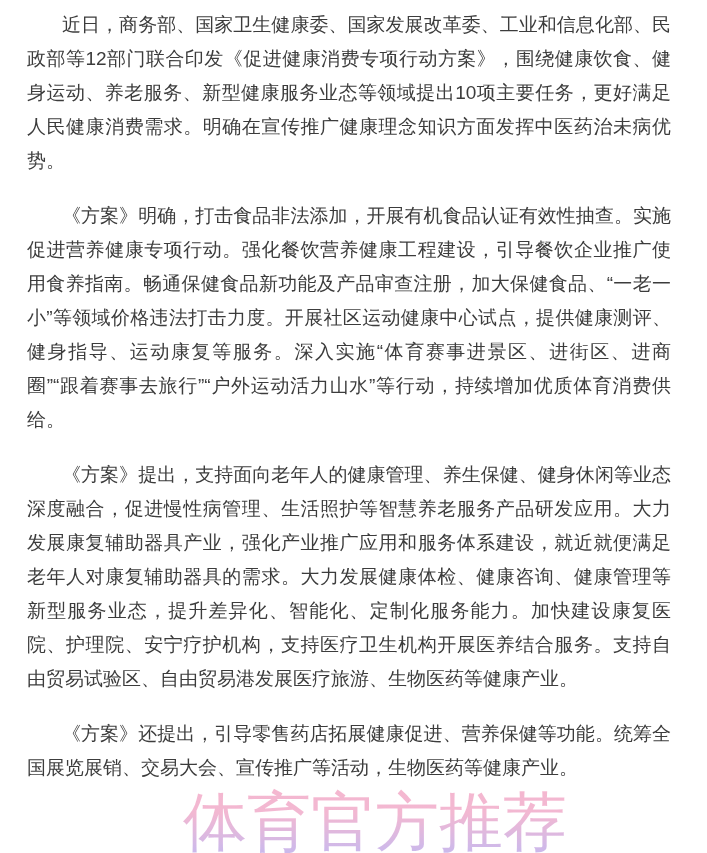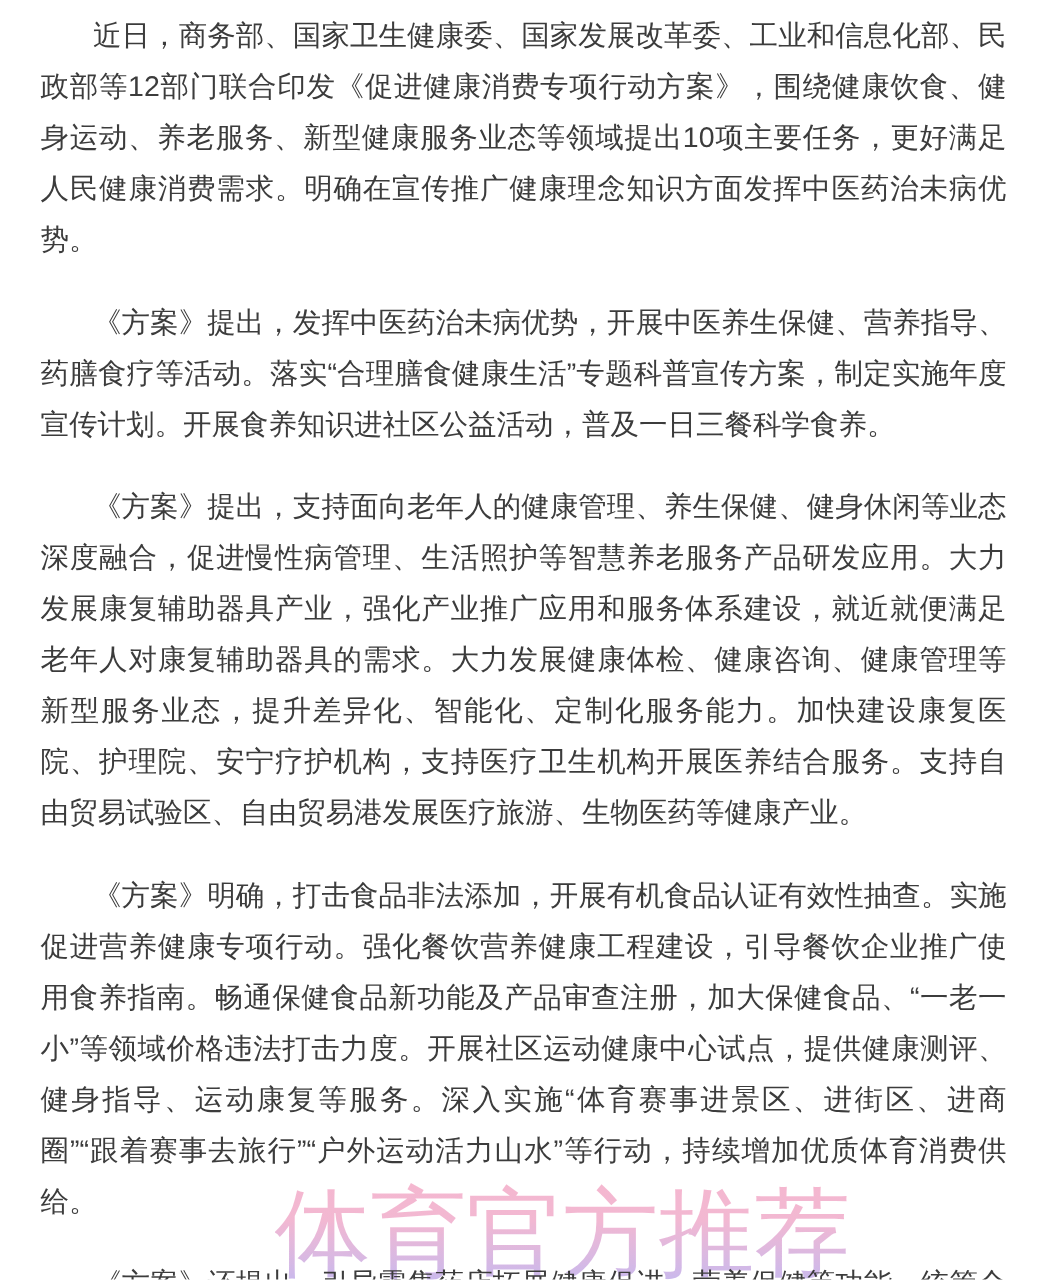--- a/index.html
+++ b/index.html
@@ -55,19 +55,18 @@
       color: transparent;
     }
   }
 </style>
 </head>
 <body>
 
 <div class="page">
   <div class="content">
     <p class="para">近日，商务部、国家卫生健康委、国家发展改革委、工业和信息化部、民政部等12部门联合印发《促进健康消费专项行动方案》，围绕健康饮食、健身运动、养老服务、新型健康服务业态等领域提出10项主要任务，更好满足人民健康消费需求。明确在宣传推广健康理念知识方面发挥中医药治未病优势。</p>
-    <p class="para">《方案》提出，发挥中医药治未病优势，开展中医养生保健、营养指导、药膳食疗等活动。落实“合理膳食健康生活”专题科普宣传方案，制定实施年度宣传计划。开展食养知识进社区公益活动，普及一日三餐科学食养。</p>
+    <p class="para">《方案》明确，打击食品非法添加，开展有机食品认证有效性抽查。实施促进营养健康专项行动。强化餐饮营养健康工程建设，引导餐饮企业推广使用食养指南。畅通保健食品新功能及产品审查注册，加大保健食品、“一老一小”等领域价格违法打击力度。开展社区运动健康中心试点，提供健康测评、健身指导、运动康复等服务。深入实施“体育赛事进景区、进街区、进商圈”“跟着赛事去旅行”“户外运动活力山水”等行动，持续增加优质体育消费供给。</p>
     <p class="para">《方案》提出，支持面向老年人的健康管理、养生保健、健身休闲等业态深度融合，促进慢性病管理、生活照护等智慧养老服务产品研发应用。大力发展康复辅助器具产业，强化产业推广应用和服务体系建设，就近就便满足老年人对康复辅助器具的需求。大力发展健康体检、健康咨询、健康管理等新型服务业态，提升差异化、智能化、定制化服务能力。加快建设康复医院、护理院、安宁疗护机构，支持医疗卫生机构开展医养结合服务。支持自由贸易试验区、自由贸易港发展医疗旅游、生物医药等健康产业。</p>
-    <p class="para">《方案》明确，打击食品非法添加，开展有机食品认证有效性抽查。实施促进营养健康专项行动。强化餐饮营养健康工程建设，引导餐饮企业推广使用食养指南。畅通保健食品新功能及产品审查注册，加大保健食品、“一老一小”等领域价格违法打击力度。开展社区运动健康中心试点，提供健康测评、健身指导、运动康复等服务。深入实施“体育赛事进景区、进街区、进商圈”“跟着赛事去旅行”“户外运动活力山水”等行动，持续增加优质体育消费供给。</p>
     <p class="para">《方案》还提出，引导零售药店拓展健康促进、营养保健等功能。统筹全国展览展销、交易大会、宣传推广等活动，生物医药等健康产业。</p>
   </div>
   <div class="watermark">体育官方推荐</div>
 </div>
 
 </body></html>

